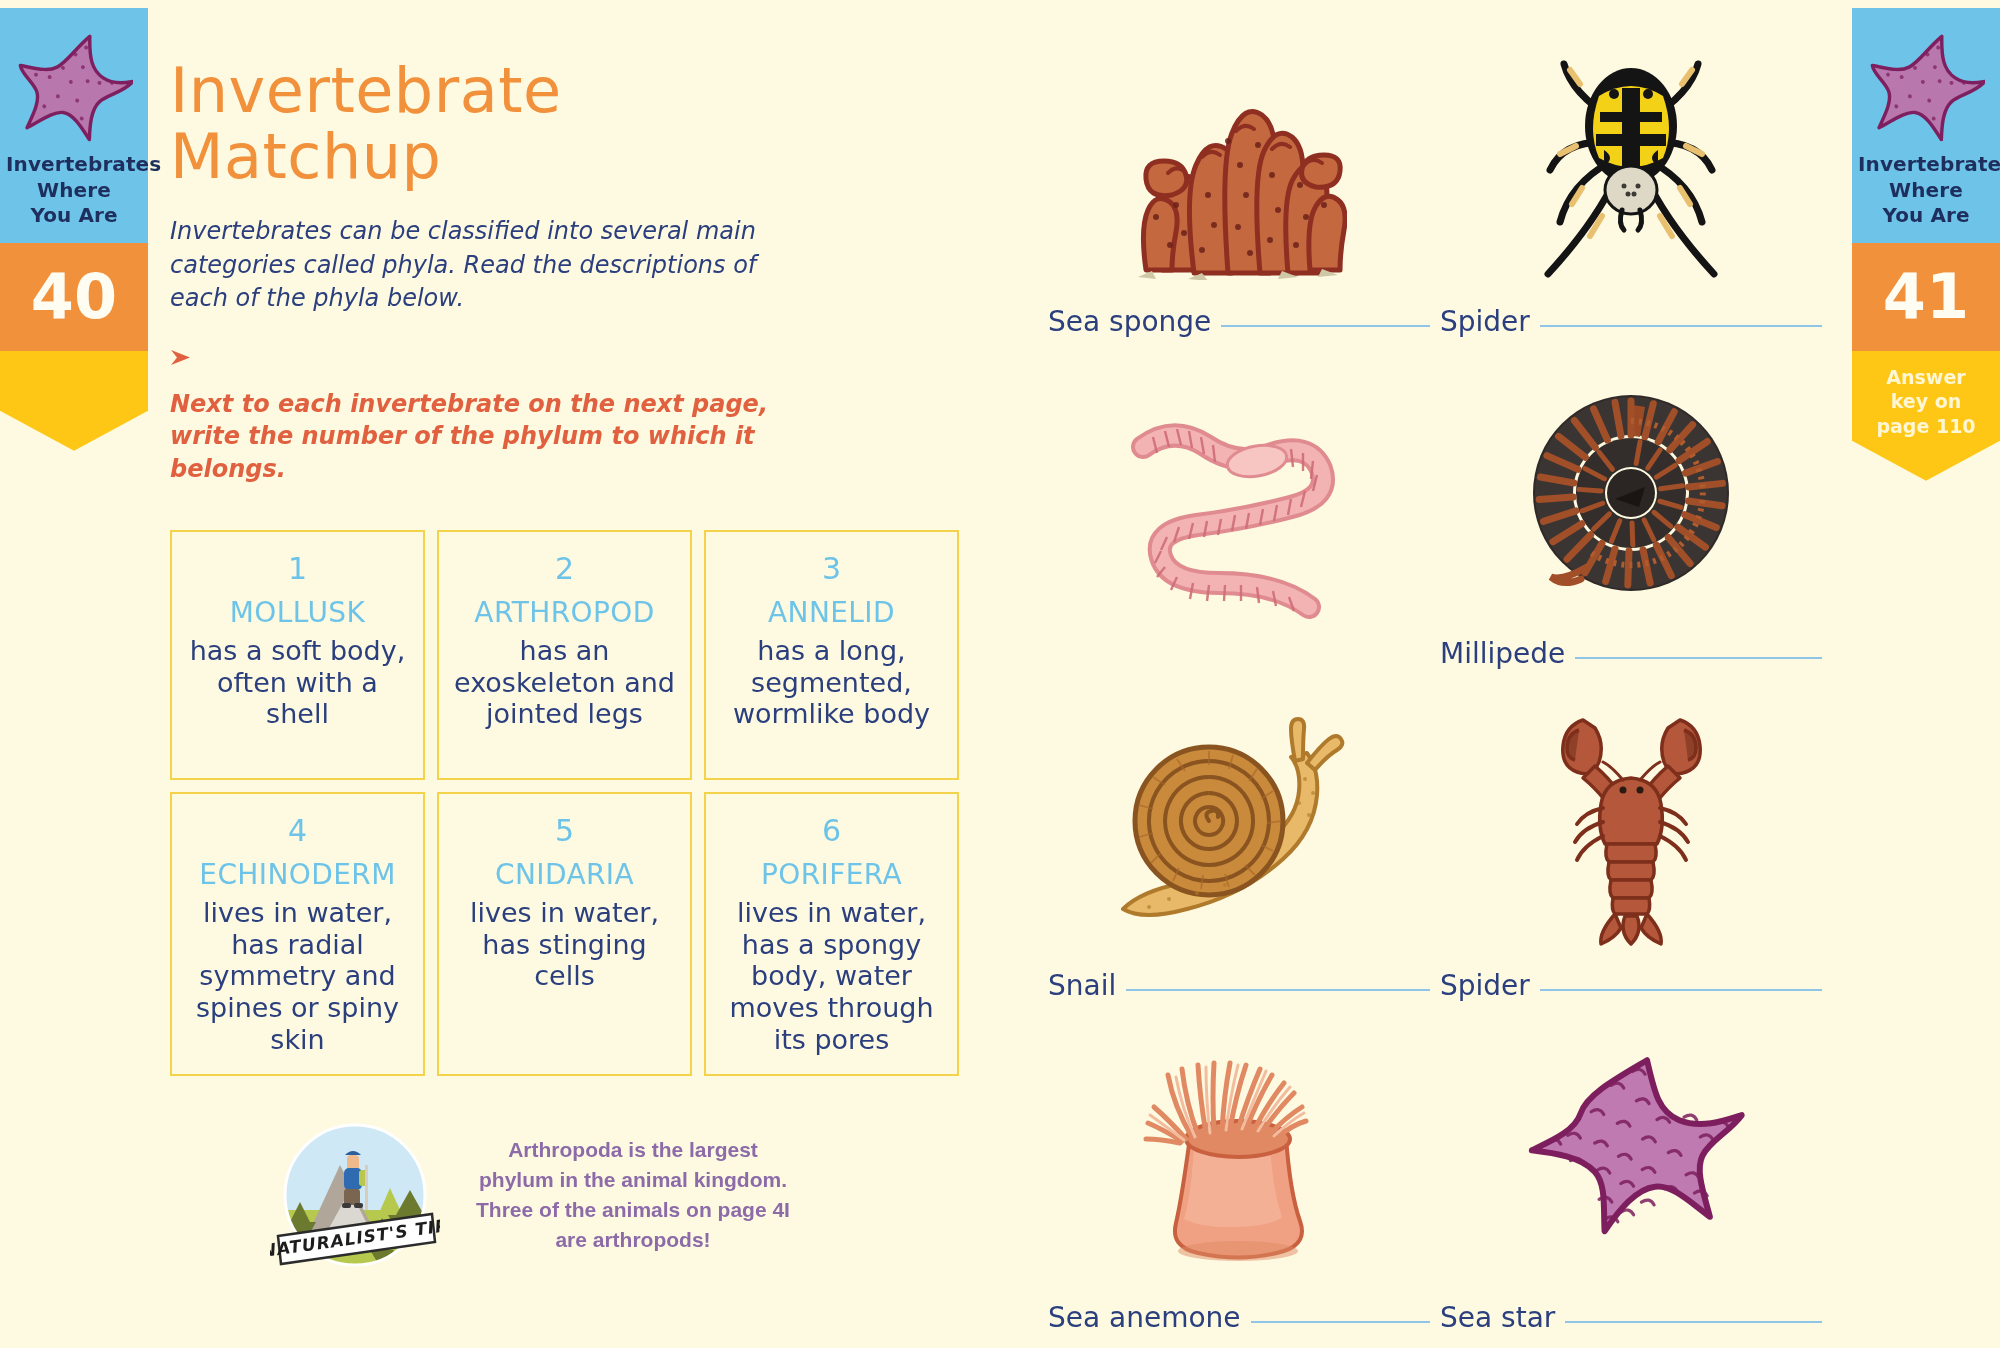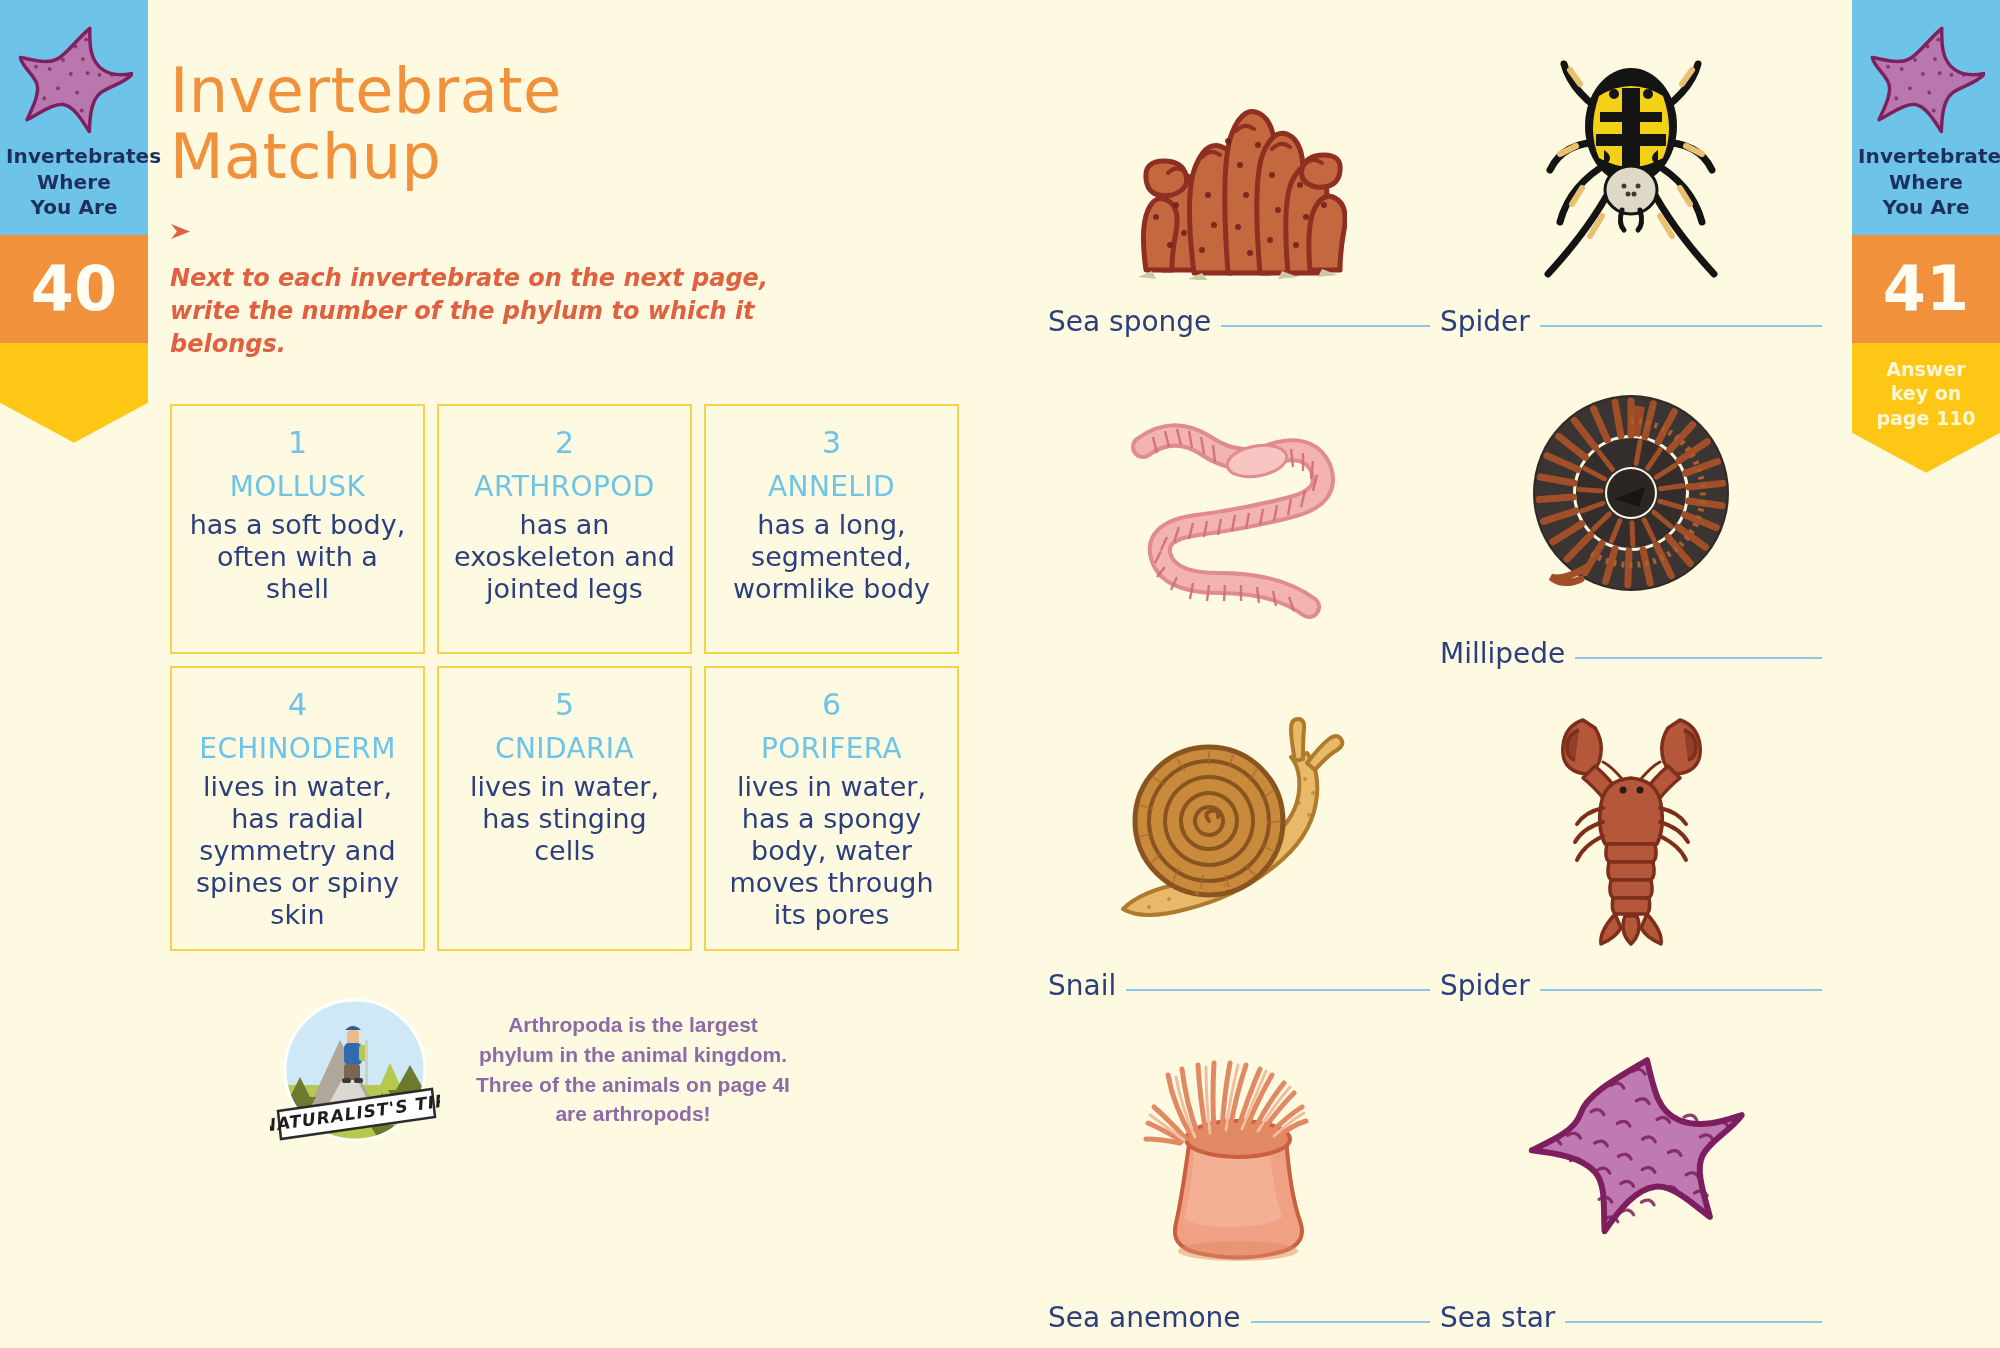--- a/index.html
+++ b/index.html
@@ -10,21 +10,21 @@
     font-family: "Liberation Sans", sans-serif;
   }
   body { background: #fdfae1; position: relative; }
 
   
   .spread { position: absolute; inset: 0; display: flex; }
 
   
   .tab {
     position: absolute;
-    top: 0;
+    top: 8px;
     width: 148px;
     z-index: 5;
   }
   .tab-left  { left: 0; }
   .tab-right { right: 0; }
 
   .tab-blue {
     background: #6ec3e8;
     padding: 18px 6px 14px;
     text-align: center;
@@ -273,20 +273,21 @@
     <div class="tab-yellow plain"></div>
   </div>
 
   <div class="page-left">
 
     <h1 class="title">
       <div>Invertebrate</div>
       <div>Matchup</div>
     </h1>
 
+    <p class="intro">Invertebrates can be classified into several main categories called phyla. Read the descriptions of each of the phyla below.</p>
 
     <div class="directive">
       <svg class="arrow-icon" width="22" height="20" viewBox="0 0 22 20">
         <path d="M1 2 L20 9.5 L1 17 L7 9.5 Z" fill="#e0603f"></path>
       </svg>
       <span>Next to each invertebrate on the next page, write the number of the phylum to which it belongs.</span>
     </div>
 
     <div class="phyla-grid">
       <div class="phylum-card">

